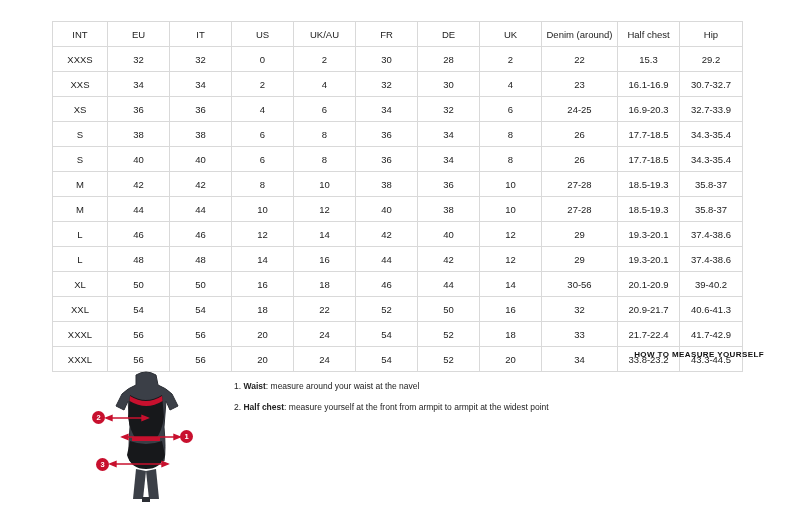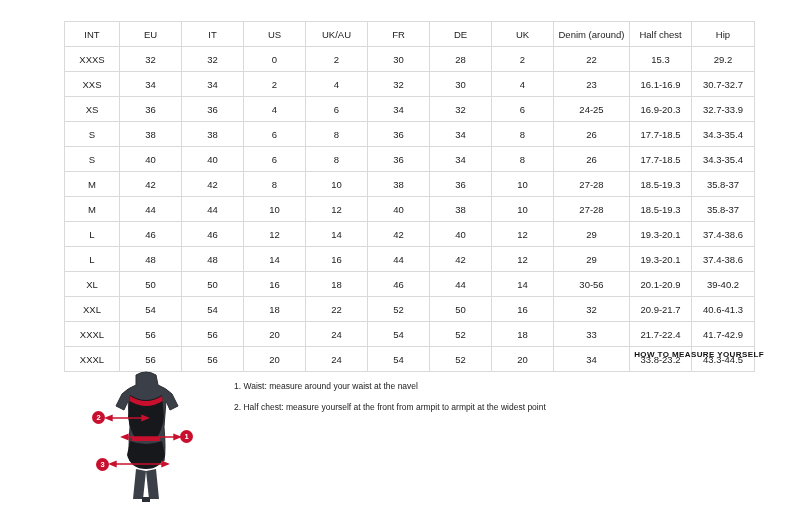--- a/index.html
+++ b/index.html
@@ -10,21 +10,21 @@
   body {
     width: 798px;
     height: 519px;
     font-family: "Liberation Sans", sans-serif;
     color: #1a1a1a;
     position: relative;
     overflow: hidden;
   }
   #size-table {
     position: absolute;
-    left: 64px;
+    left: 52px;
     top: 21px;
     width: 670px;
     border-collapse: collapse;
     table-layout: fixed;
   }
   #size-table th, #size-table td {
     border: 1px solid #d9d9d9;
     height: 24px;
     text-align: center;
     vertical-align: middle;
@@ -78,21 +78,21 @@
   #notes {
     margin-left: 22px;
     padding-top: 12px;
   }
   .note {
     font-size: 8.5px;
     color: #222;
     margin-bottom: 11px;
     line-height: 1.2;
   }
-  .note b { font-weight: normal; }
+  .note b { font-weight: bold; }
 
   .marker {
     position: absolute;
     width: 13px;
     height: 13px;
     border-radius: 50%;
     background: #c8102e;
     color: #fff;
     font-size: 7.5px;
     font-weight: bold;

